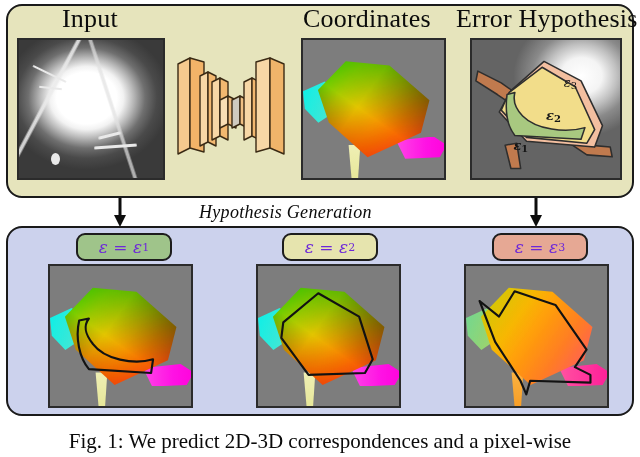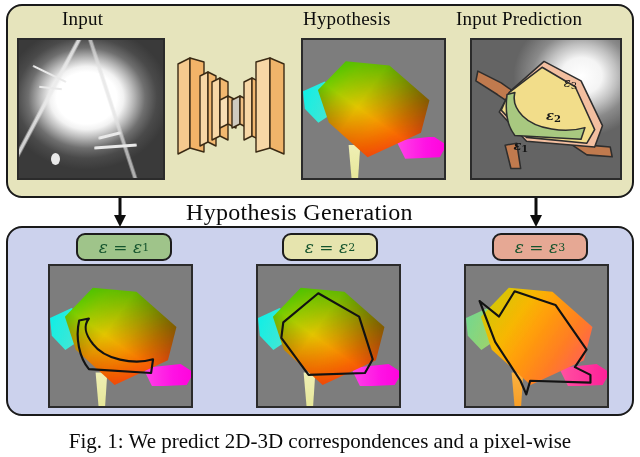--- a/index.html
+++ b/index.html
@@ -33,21 +33,21 @@
     left: 6px;
     top: 226px;
     width: 628px;
     height: 190px;
     background: #ccd2ed;
   }
 
   
   .col-title {
     position: absolute;
-    font-size: 19px;
+    font-size: 26px;
     line-height: 23px;
     color: #0b0b0b;
     white-space: nowrap;
     letter-spacing: 0.2px;
   }
   #title-input      { left: 62px;  top: 7px; }
   #title-coords     { left: 303px; top: 7px; }
   #title-error      { left: 456px; top: 7px; }
 
   
@@ -159,43 +159,44 @@
     font-style: normal;
     font-size: 10px;
     vertical-align: -2px;
   }
 
   
   #arrow-left  { position: absolute; left: 112px; top: 198px; }
   #arrow-right { position: absolute; left: 528px; top: 198px; }
   #hyp-label {
     position: absolute;
-    left: 186px;
+    left: 199px;
     top: 200px;
-    font-size: 24px;
+    font-size: 18px;
     line-height: 24px;
     color: #0b0b0b;
     white-space: nowrap;
     letter-spacing: 0.3px;
+    font-style: italic;
   }
 
   
   .badge {
     position: absolute;
     border: 2px solid #1d1d1d;
     border-radius: 9px;
     box-sizing: border-box;
     height: 28px;
     display: flex;
     align-items: center;
     justify-content: center;
     font-family: "DejaVu Serif", serif;
     font-style: italic;
     font-size: 17px;
-    color: #14532d;
+    color: #6d28d9;
     padding: 0 7px;
     white-space: nowrap;
   }
   #badge-1 { left: 76px;  top: 233px; width: 96px;  background: #9fc48a; }
   #badge-2 { left: 282px; top: 233px; width: 96px;  background: #e6e4ae; }
   #badge-3 { left: 492px; top: 233px; width: 96px;  background: #e6a894; }
   .badge .sub { font-style: normal; font-size: 11px; vertical-align: -3px; }
 
   
   #hyp-img-1 { left: 48px;  top: 264px; width: 145px; height: 144px; }
@@ -215,22 +216,22 @@
     color: #0a0a0a;
     white-space: nowrap;
   }
 </style>
 </head>
 <body>
 
 <div class="panel" id="top-panel" style="background: rgb(230, 228, 188);"></div>
 
 <div class="col-title" id="title-input">Input</div>
-<div class="col-title" id="title-coords">Hypothesis</div>
-<div class="col-title" id="title-error">Input Prediction</div>
+<div class="col-title" id="title-coords">Coordinates</div>
+<div class="col-title" id="title-error">Error Hypothesis</div>
 
 <div class="imgframe" id="img-input">
   <div class="photo-dark"></div>
   <div class="streak" style="left:8%;  top:24%; width:26%; height:2px; transform:rotate(26deg);"></div>
   <div class="streak" style="left:14%; top:34%; width:16%; height:2px; transform:rotate(6deg);"></div>
   <div class="streak" style="left:52%; top:76%; width:30%; height:3px; transform:rotate(-4deg);"></div>
   <div class="streak" style="left:55%; top:68%; width:16%; height:3px; transform:rotate(-14deg);"></div>
   <div class="streak" style="left:22%; top:82%; width:9px; height:12px; border-radius:50%;"></div>
 </div>
 

